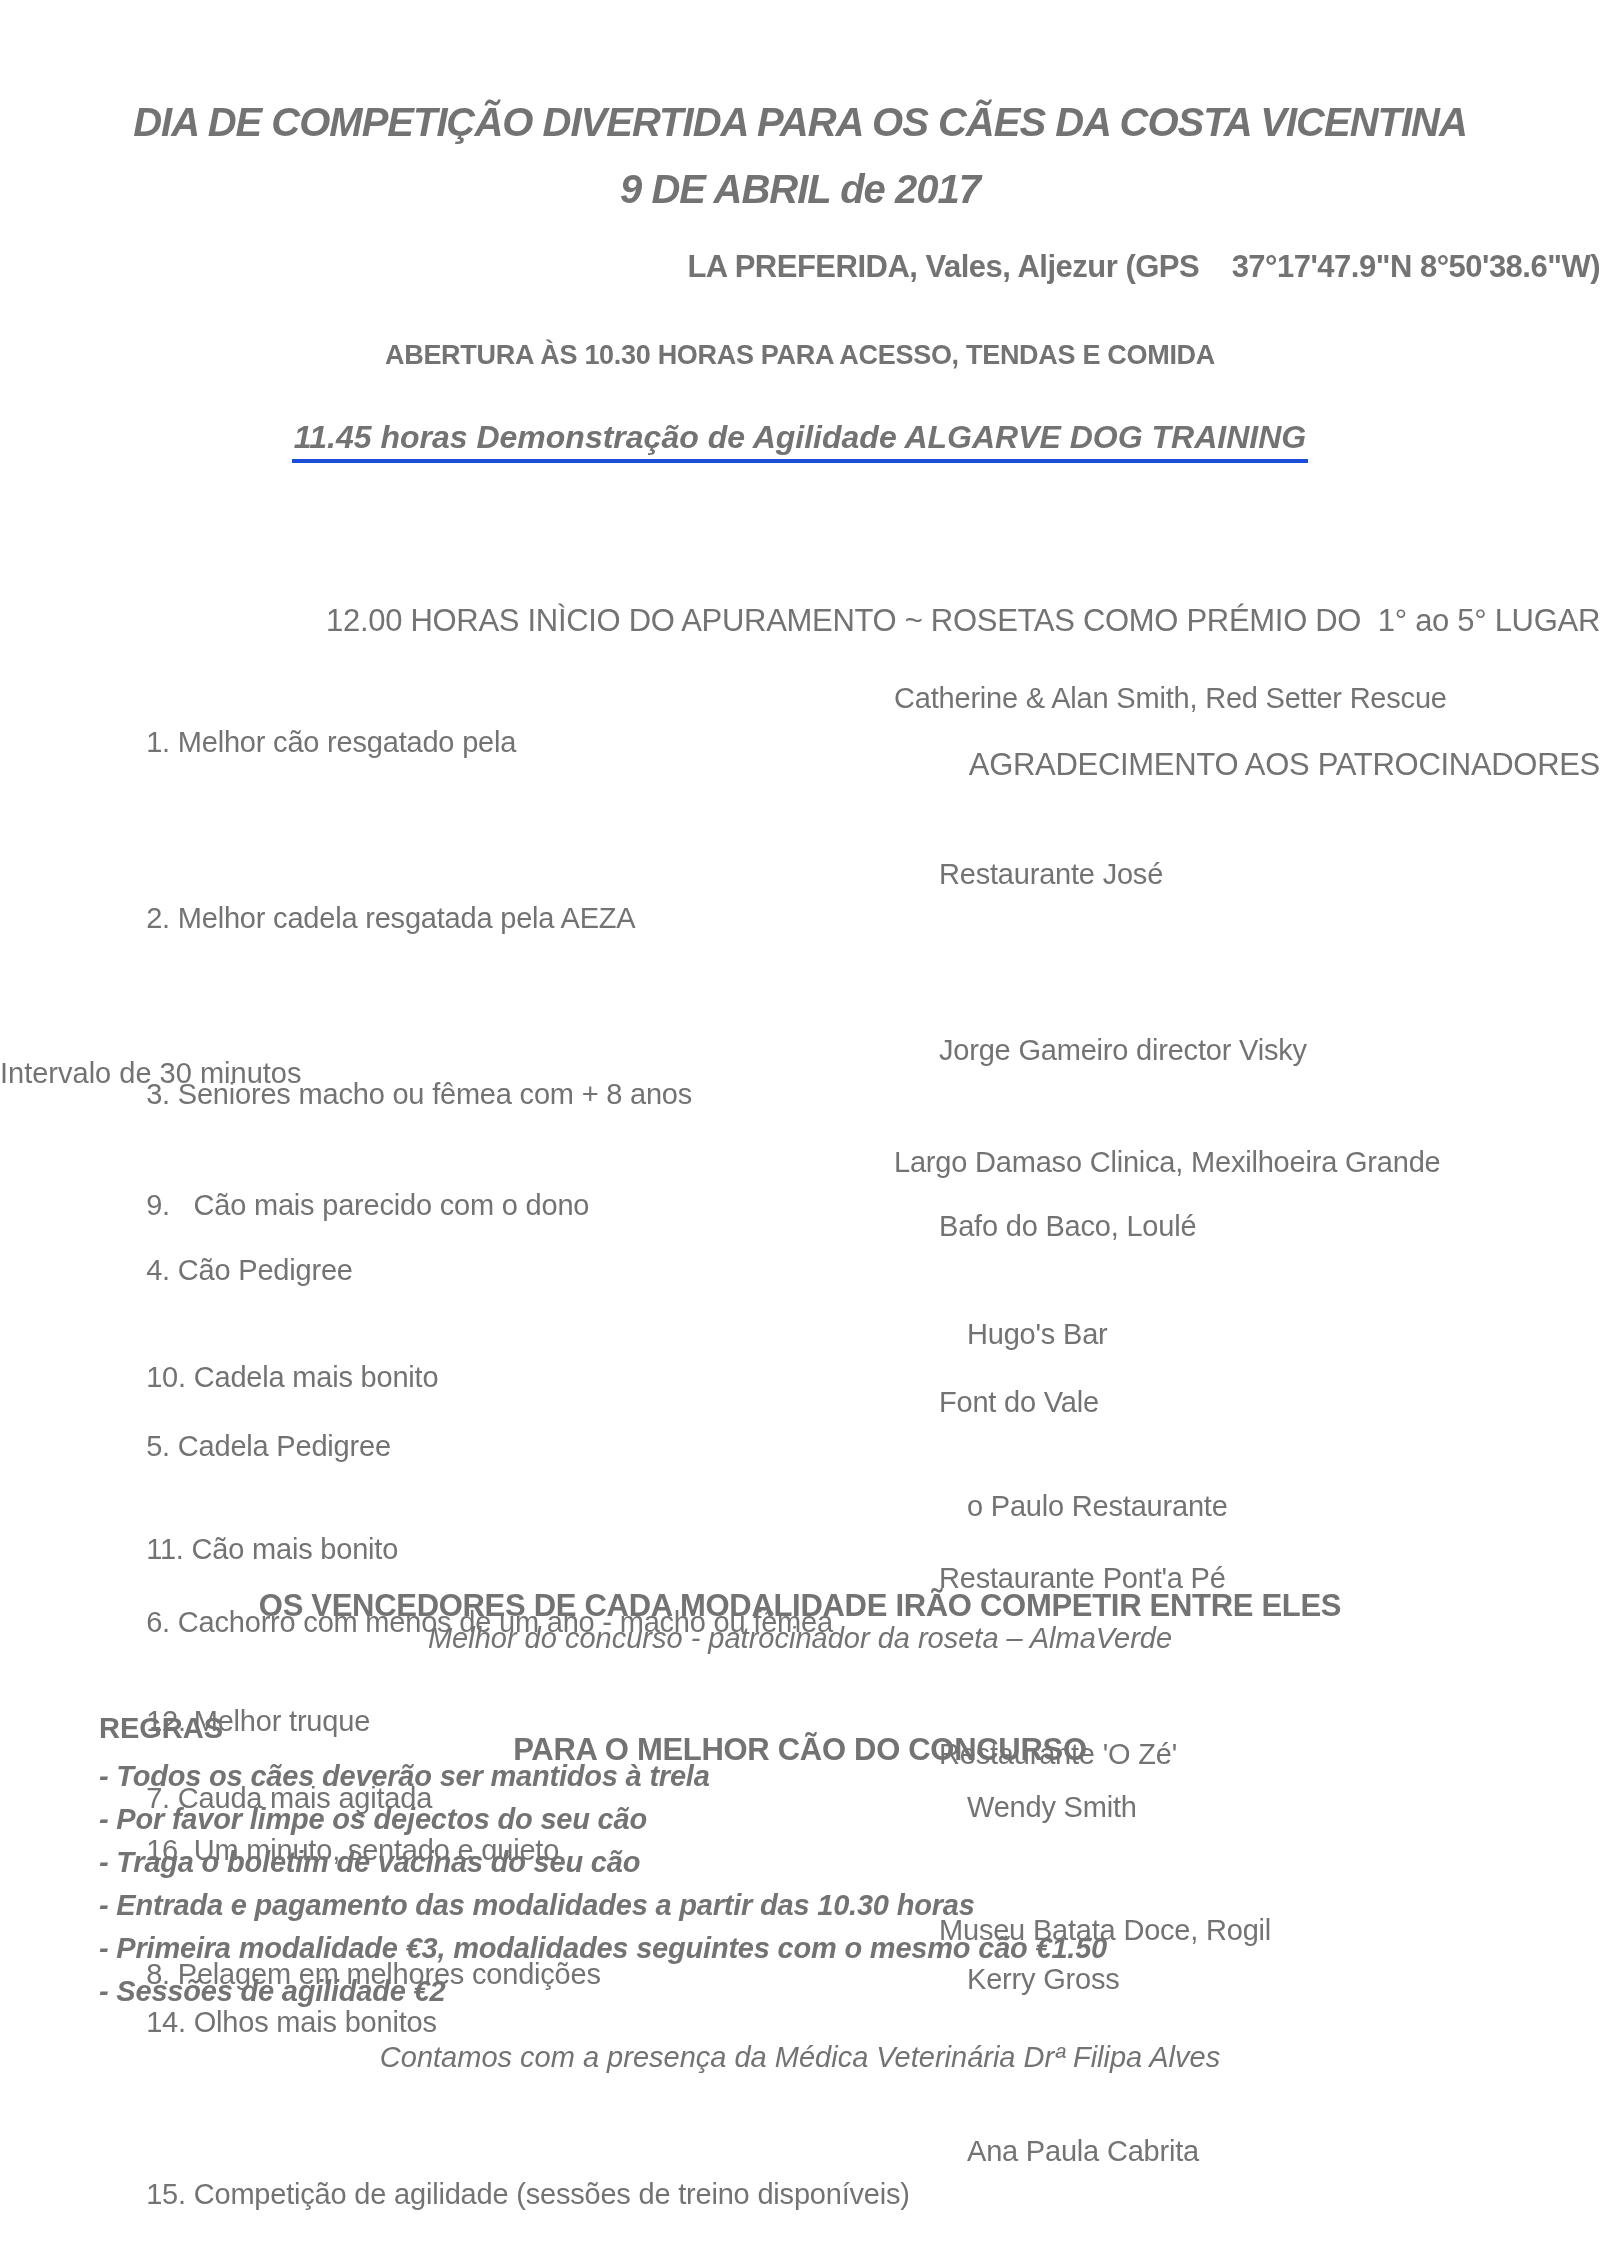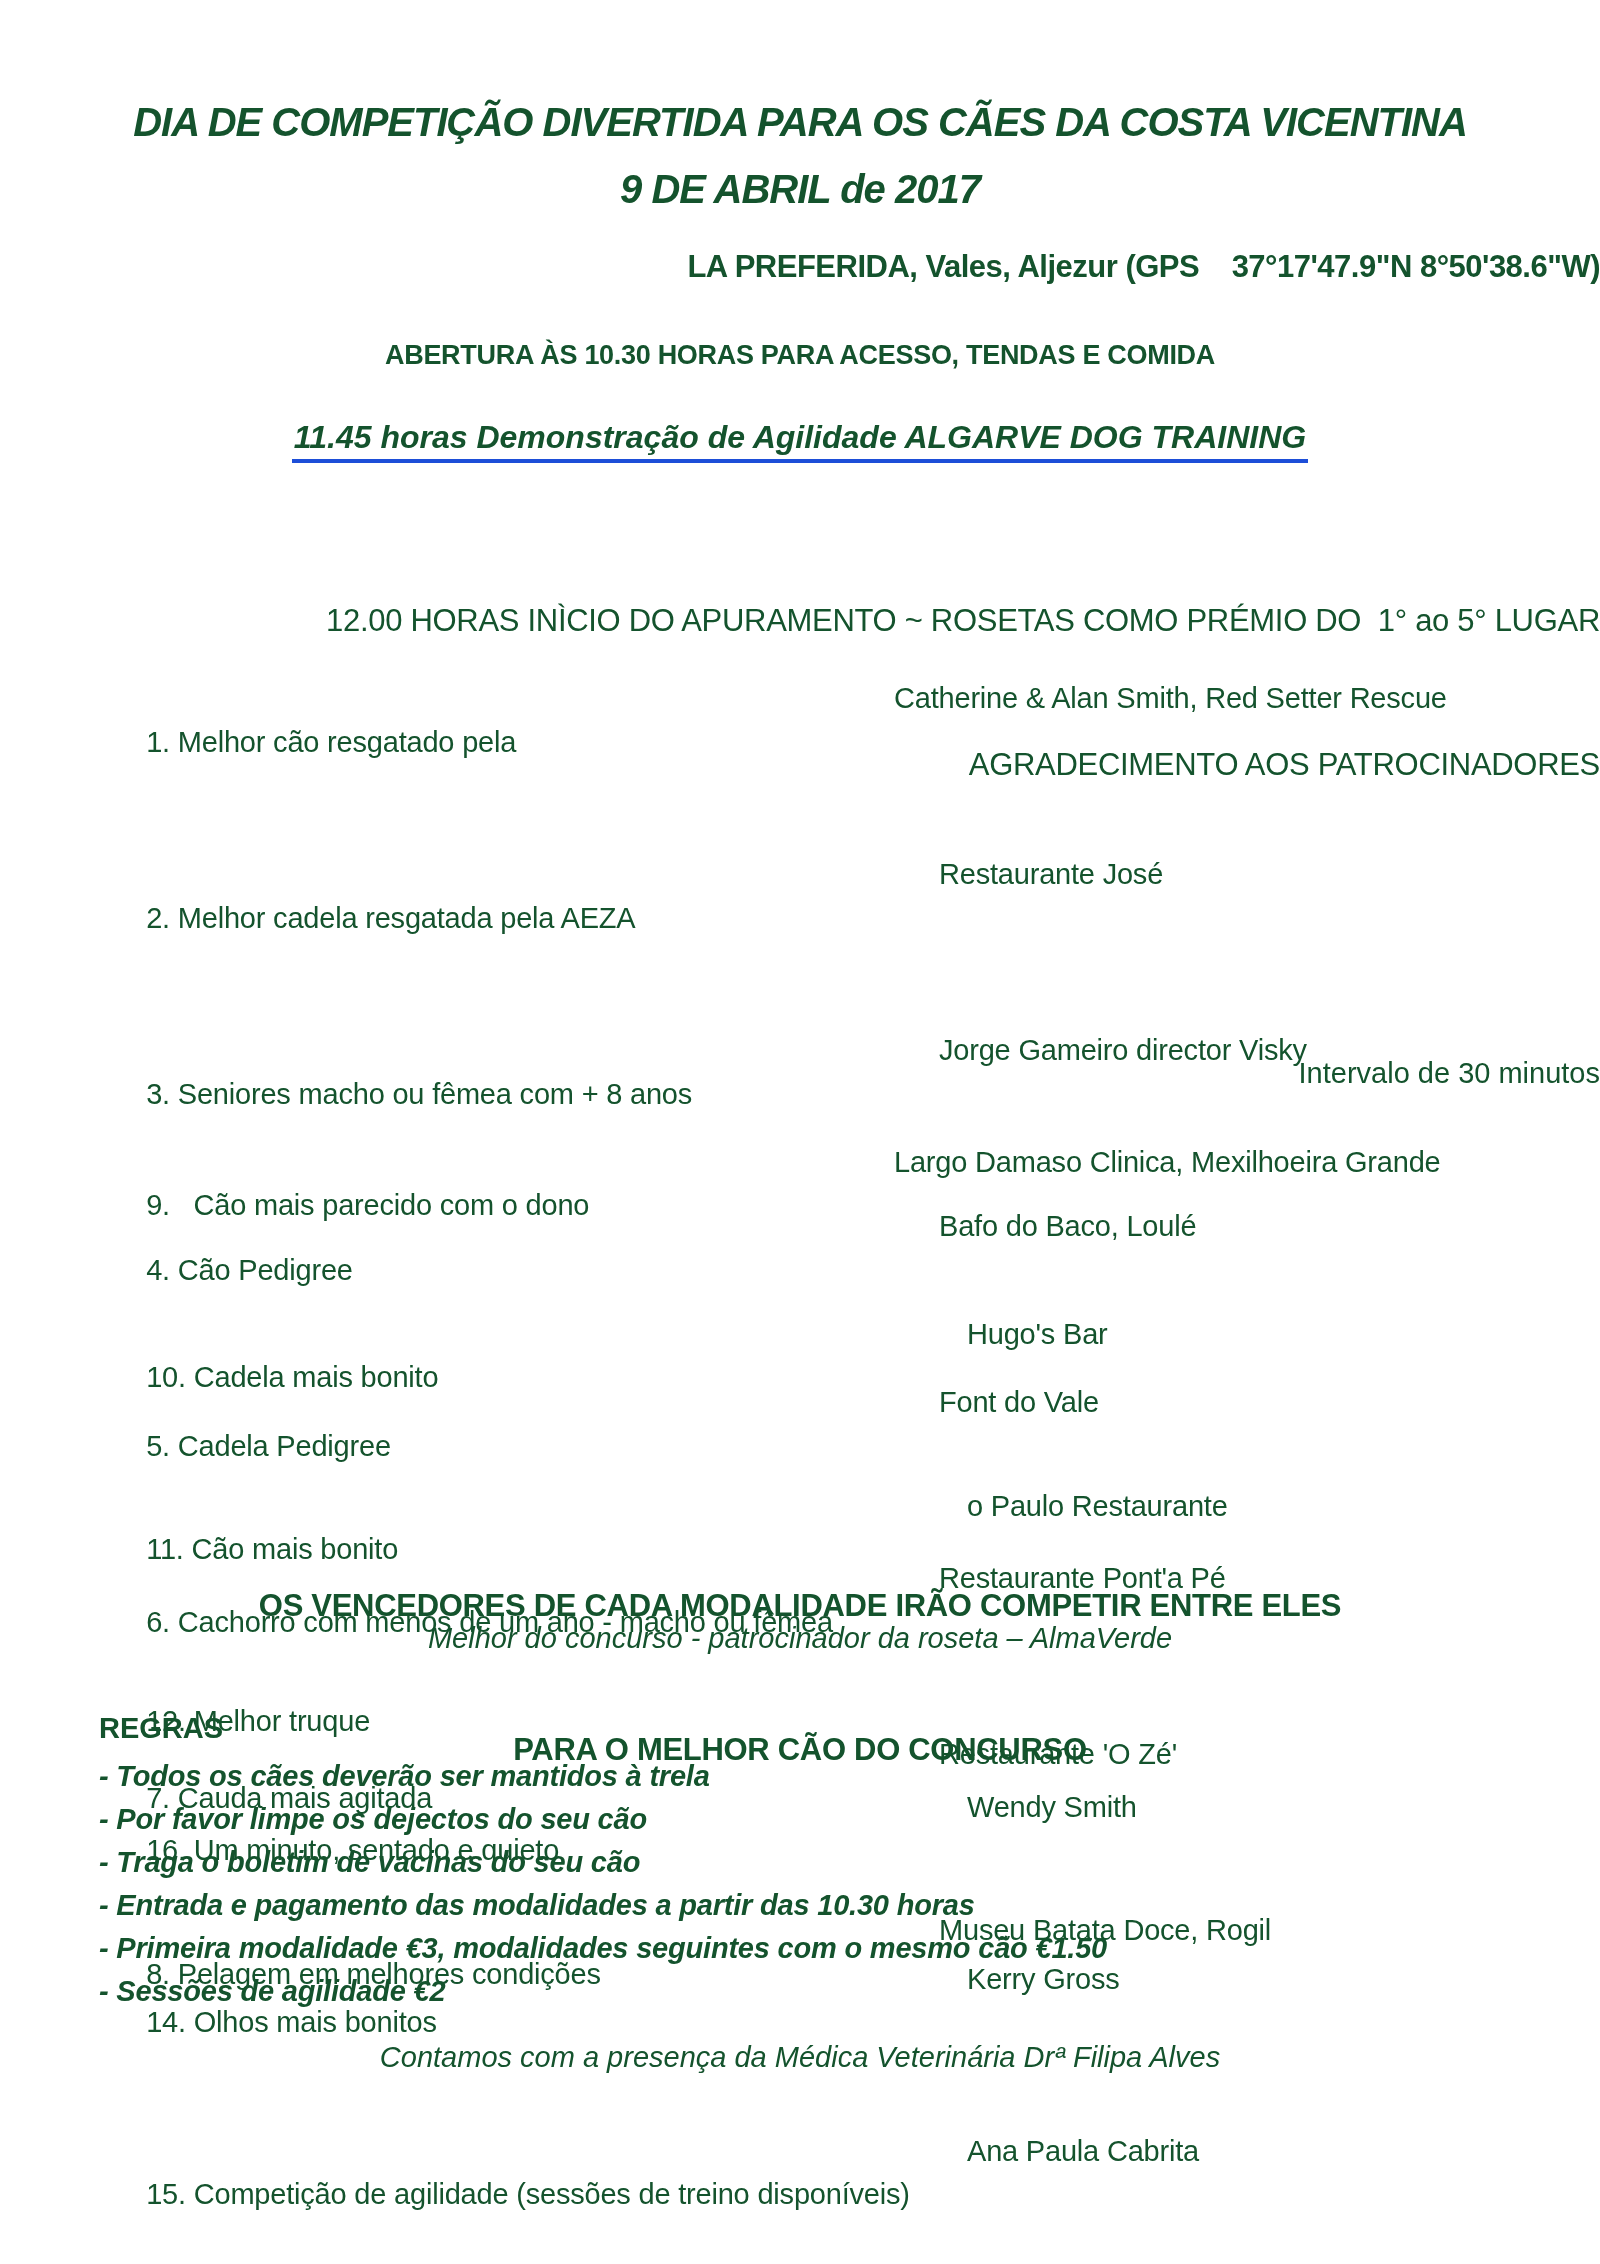--- a/index.html
+++ b/index.html
@@ -1,21 +1,21 @@
 <!DOCTYPE html>
 <html><head>
 <meta charset="utf-8">
 <style>
   html,body{margin:0;padding:0;background:#ffffff;}
   .page{
     position:relative;
     width:1600px;
     height:2264px;
     background:#ffffff;
-    color:#14532d;
+    color:#737373;
     font-family:"Liberation Sans", sans-serif;
     overflow:hidden;
   }
   .abs{position:absolute;left:0;right:0;}
 
   
   .title-line{
     text-align:center;
     font-size:40px;
     font-weight:700;
@@ -82,21 +82,21 @@
   }
   .list1{top:676px;line-height:44px;}
   .list2{top:1141px;line-height:43px;}
   .row{position:relative;white-space:pre;}
   .spo{position:absolute;top:0;left:795px;white-space:pre;}
   .row.indent .spo{left:840px;}
   .list2 .row.indent .spo{left:868px;}
 
   .interval{
     top:1057px;
-    text-align:right;
+    text-align:left;
     font-size:29px;
     white-space:pre;
   }
 
   .winners{
     top:1486px;
     text-align:center;
     font-size:31px;
     font-weight:700;
     letter-spacing:-0.3px;

